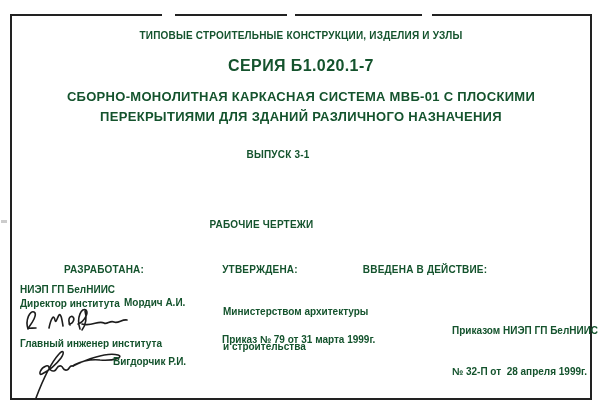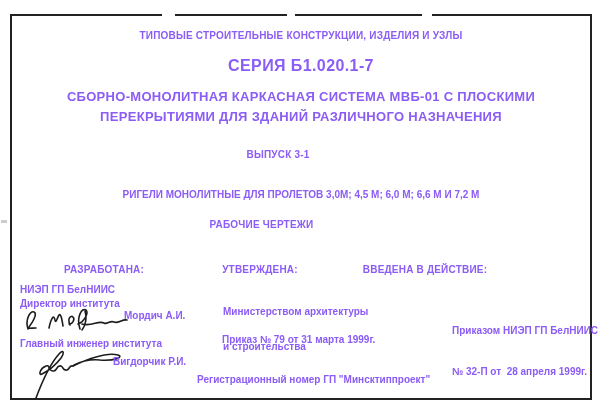--- a/index.html
+++ b/index.html
@@ -1,19 +1,19 @@
 <!DOCTYPE html>
 <html><head>
 <meta charset="utf-8">
 <style>
   html,body{margin:0;padding:0;background:#e8e8e8;}
   .page{
     position:relative;width:605px;height:418px;background:#ffffff;
     font-family:"Liberation Sans","DejaVu Sans",sans-serif;
-    color:#8b5cf6;overflow:hidden;
+    color:#14532d;overflow:hidden;
   }
   .abs{position:absolute;}
   .frame{
     left:10px;top:14px;width:582px;height:386px;
     border:2px solid #222222;box-sizing:border-box;
   }
   .border-gap{height:3px;background:#ffffff;top:13px;}
   .txt{font-weight:bold;white-space:pre-wrap;line-height:1.15;}
   .center{text-align:center;}
   .f10{font-size:10px;letter-spacing:0.2px;}
@@ -37,54 +37,52 @@
 
   <div class="abs txt f10 center" style="left:10px;top:30px;width:582px;">ТИПОВЫЕ СТРОИТЕЛЬНЫЕ КОНСТРУКЦИИ, ИЗДЕЛИЯ И УЗЛЫ</div>
 
   <div class="abs txt f15 center" style="left:10px;top:57px;width:582px;">СЕРИЯ Б1.020.1-7</div>
 
   <div class="abs txt f13 center" style="left:10px;top:90px;width:582px;">СБОРНО-МОНОЛИТНАЯ КАРКАСНАЯ СИСТЕМА МВБ-01 С ПЛОСКИМИ</div>
   <div class="abs txt f13 center" style="left:10px;top:110px;width:582px;">ПЕРЕКРЫТИЯМИ ДЛЯ ЗДАНИЙ РАЗЛИЧНОГО НАЗНАЧЕНИЯ</div>
 
   <div class="abs txt f10 center" style="left:10px;top:149px;width:536px;">ВЫПУСК 3-1</div>
 
-  <div class="abs txt f10n center" style="left:10px;top:189px;width:582px;">РИГЕЛИ МОНОЛИТНЫЕ ДЛЯ ПРОЛЕТОВ 3,0М; 4,5 М; 6,0 М; 6,6 М И 7,2 М</div>
 
   <div class="abs txt f10 center" style="left:10px;top:219px;width:503px;">РАБОЧИЕ ЧЕРТЕЖИ</div>
 
   <div class="abs txt f10 center" style="left:18px;top:264px;width:172px;">РАЗРАБОТАНА:</div>
   <div class="abs txt f10 center" style="left:195px;top:264px;width:130px;">УТВЕРЖДЕНА:</div>
   <div class="abs txt f10 center" style="left:345px;top:264px;width:160px;">ВВЕДЕНА В ДЕЙСТВИЕ:</div>
 
   <div class="abs txt f10n" style="left:20px;top:284px;">НИЭП ГП БелНИИС</div>
   <div class="abs txt f10n" style="left:20px;top:298px;">Директор института</div>
 
   <svg class="abs sig" style="left:22px;top:305px;" width="106" height="32" viewBox="0 0 106 32">
     <path d="M6,24 C3,15 8,5 12,7 C16,9 10,18 7,22 C5,24 9,23 14,23"></path>
     <path d="M27,23 C29,13 32,9 33,15 C34,19 35,13 37,10 C39,8 40,15 41,21"></path>
     <path d="M48,20 C45,13 49,10 51,12 C53,14 51,19 47,19"></path>
     <path d="M58,24 C54,12 60,2 64,5 C67,8 62,17 56,19 M63,6 C65,12 64,20 60,25"></path>
     <path d="M60,19 C70,22 76,15 82,18 C85,20 88,15 92,17 C96,19 100,14 105,15"></path>
   </svg>
-  <div class="abs txt f10n" style="left:124px;top:310px;">Мордич А.И.</div>
+  <div class="abs txt f10n" style="left:124px;top:297px;">Мордич А.И.</div>
 
   <div class="abs txt f10n" style="left:20px;top:338px;">Главный инженер института</div>
 
   <svg class="abs sig" style="left:28px;top:346px;" width="100" height="56" viewBox="0 0 100 56">
     <path d="M8,52 C14,36 22,18 31,8 C35,3 37,6 33,12 C27,20 18,26 14,28 C10,30 12,22 18,20 C22,18 20,26 26,25 C30,24 28,19 33,20 C36,21 34,25 39,24 C42,23 41,19 45,20"></path>
     <path d="M45,20 C60,13 78,6 90,9 C96,11 87,15 72,14 C62,13 52,16 46,19"></path>
   </svg>
   <div class="abs txt f10n" style="left:113px;top:356px;">Вигдорчик Р.И.</div>
 
   <div class="abs txt f10n lines" style="left:223px;top:283px;line-height:11.5px;">
     <span>Министерством архитектуры</span>
     <span>и строительства</span>
   </div>
   <div class="abs txt f10n" style="left:222px;top:334px;">Приказ № 79 от 31 марта 1999г.</div>
 
   <div class="abs txt f10n lines" style="left:406px;top:297px;line-height:13.5px;margin-left:46px;">
     <span>Приказом НИЭП ГП БелНИИС</span>
     <span>№ 32-П от  28 апреля 1999г.</span>
   </div>
 
-  <div class="abs txt f10n" style="left:197px;top:374px;">Регистрационный номер ГП "Минсктиппроект"</div>
 
 </div>
 
 </body></html>

